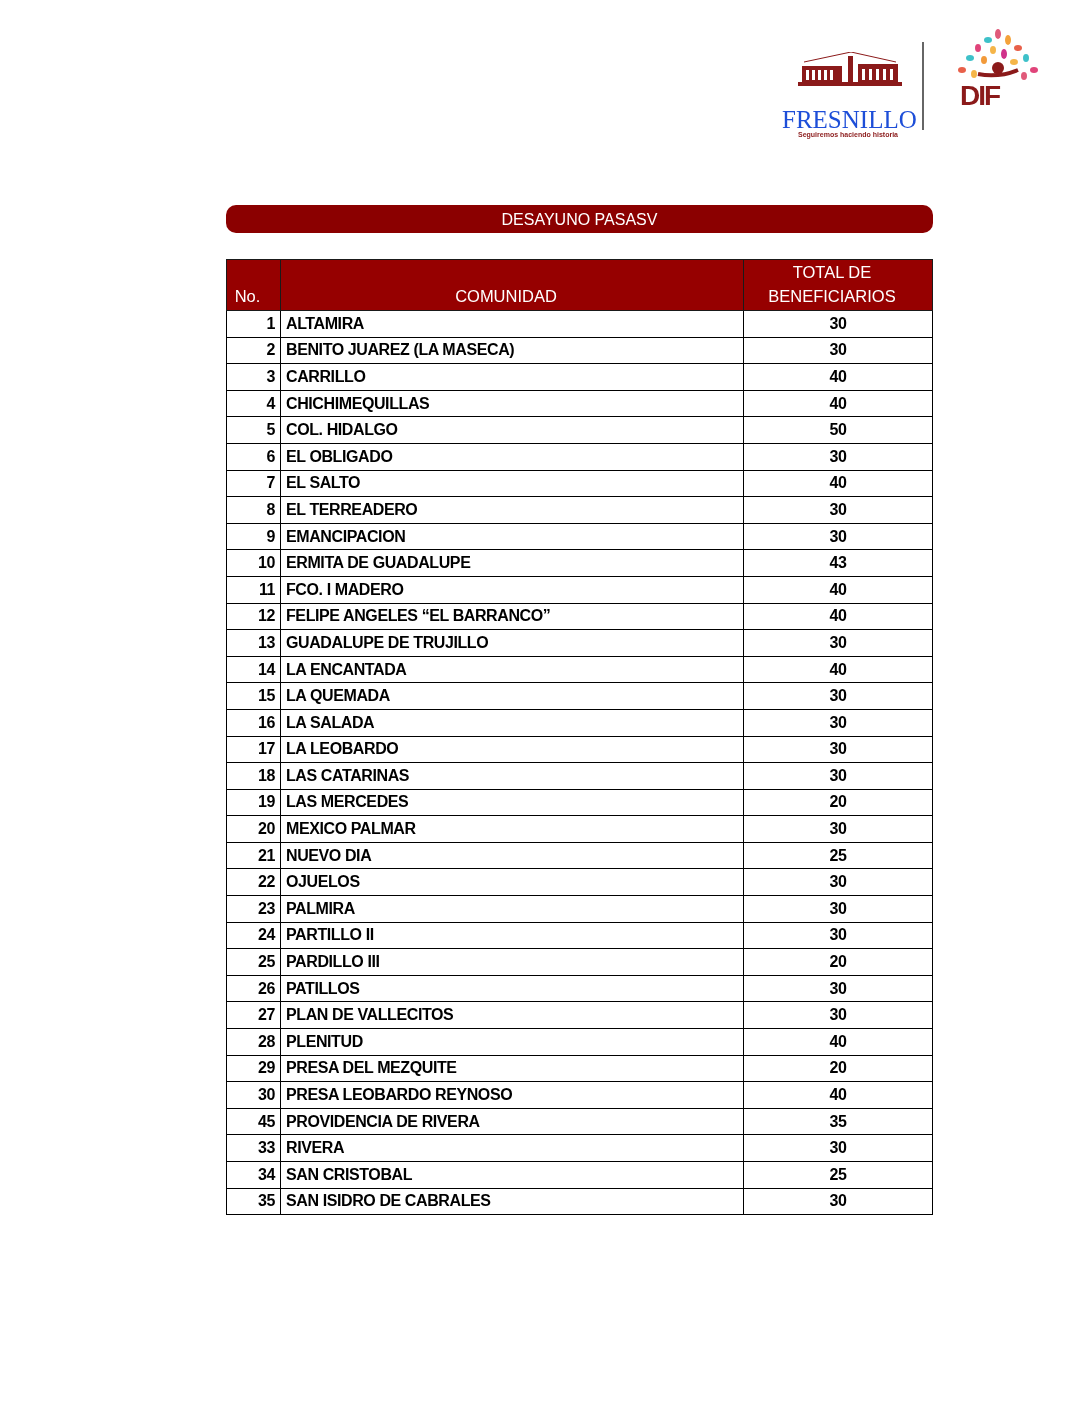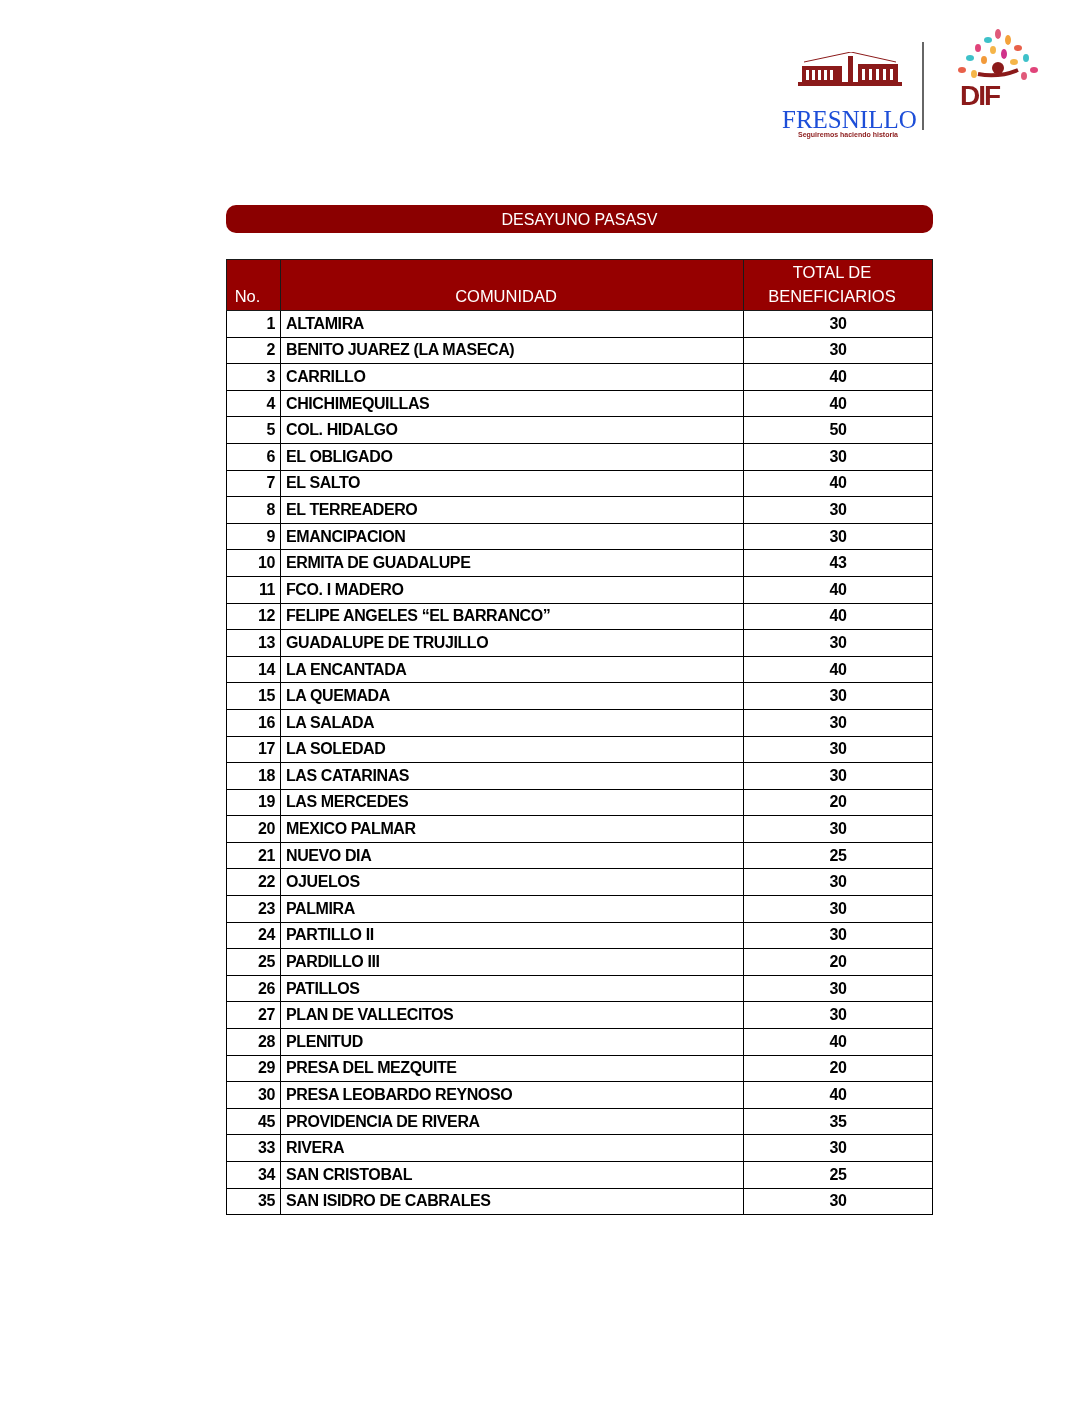--- a/index.html
+++ b/index.html
@@ -187,21 +187,21 @@
         <td class="com">LA QUEMADA</td>
         <td class="tot">30</td>
       </tr>
       <tr>
         <td class="no">16</td>
         <td class="com">LA SALADA</td>
         <td class="tot">30</td>
       </tr>
       <tr>
         <td class="no">17</td>
-        <td class="com">LA SOLEDAD</td>
+        <td class="com">LA LEOBARDO</td>
         <td class="tot">30</td>
       </tr>
       <tr>
         <td class="no">18</td>
         <td class="com">LAS CATARINAS</td>
         <td class="tot">30</td>
       </tr>
       <tr>
         <td class="no">19</td>
         <td class="com">LAS MERCEDES</td>

